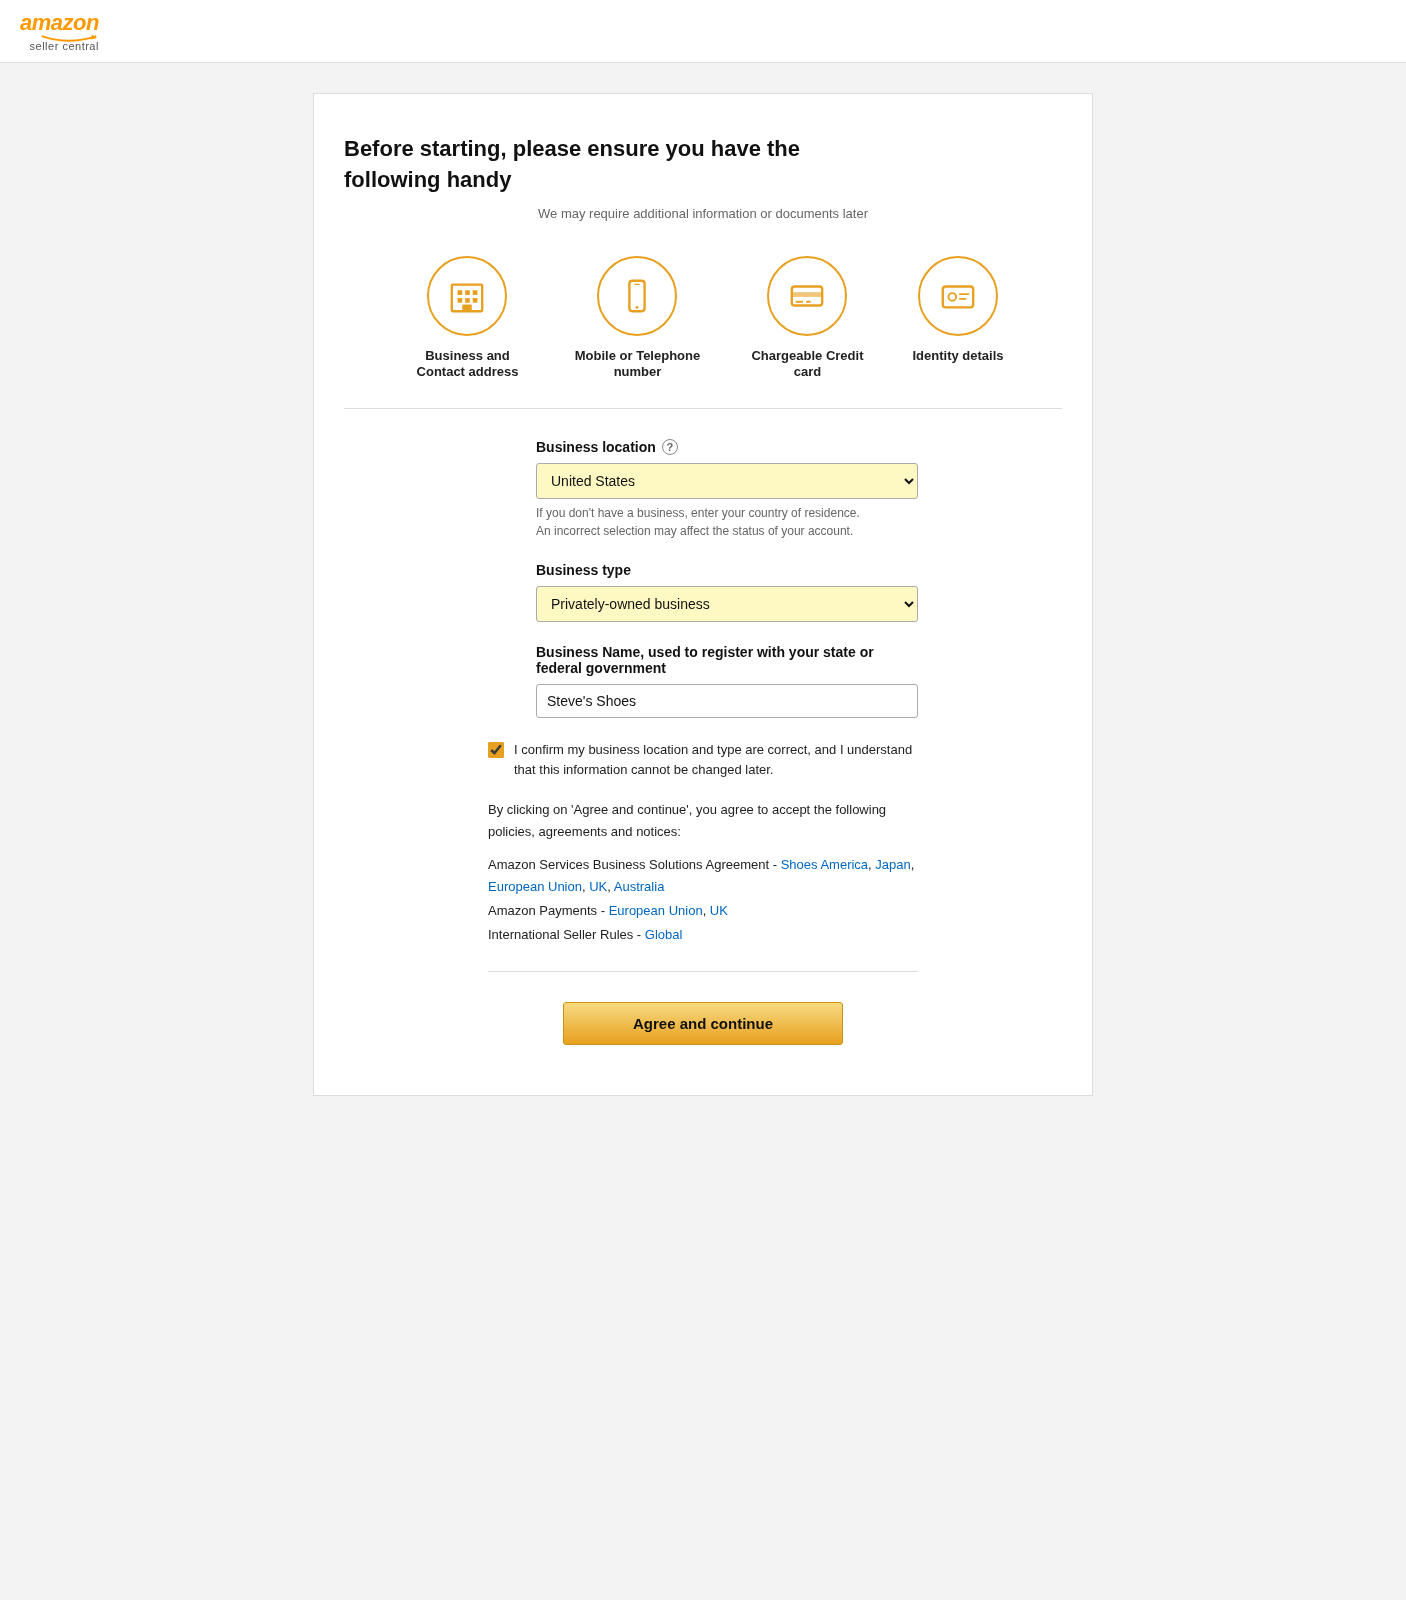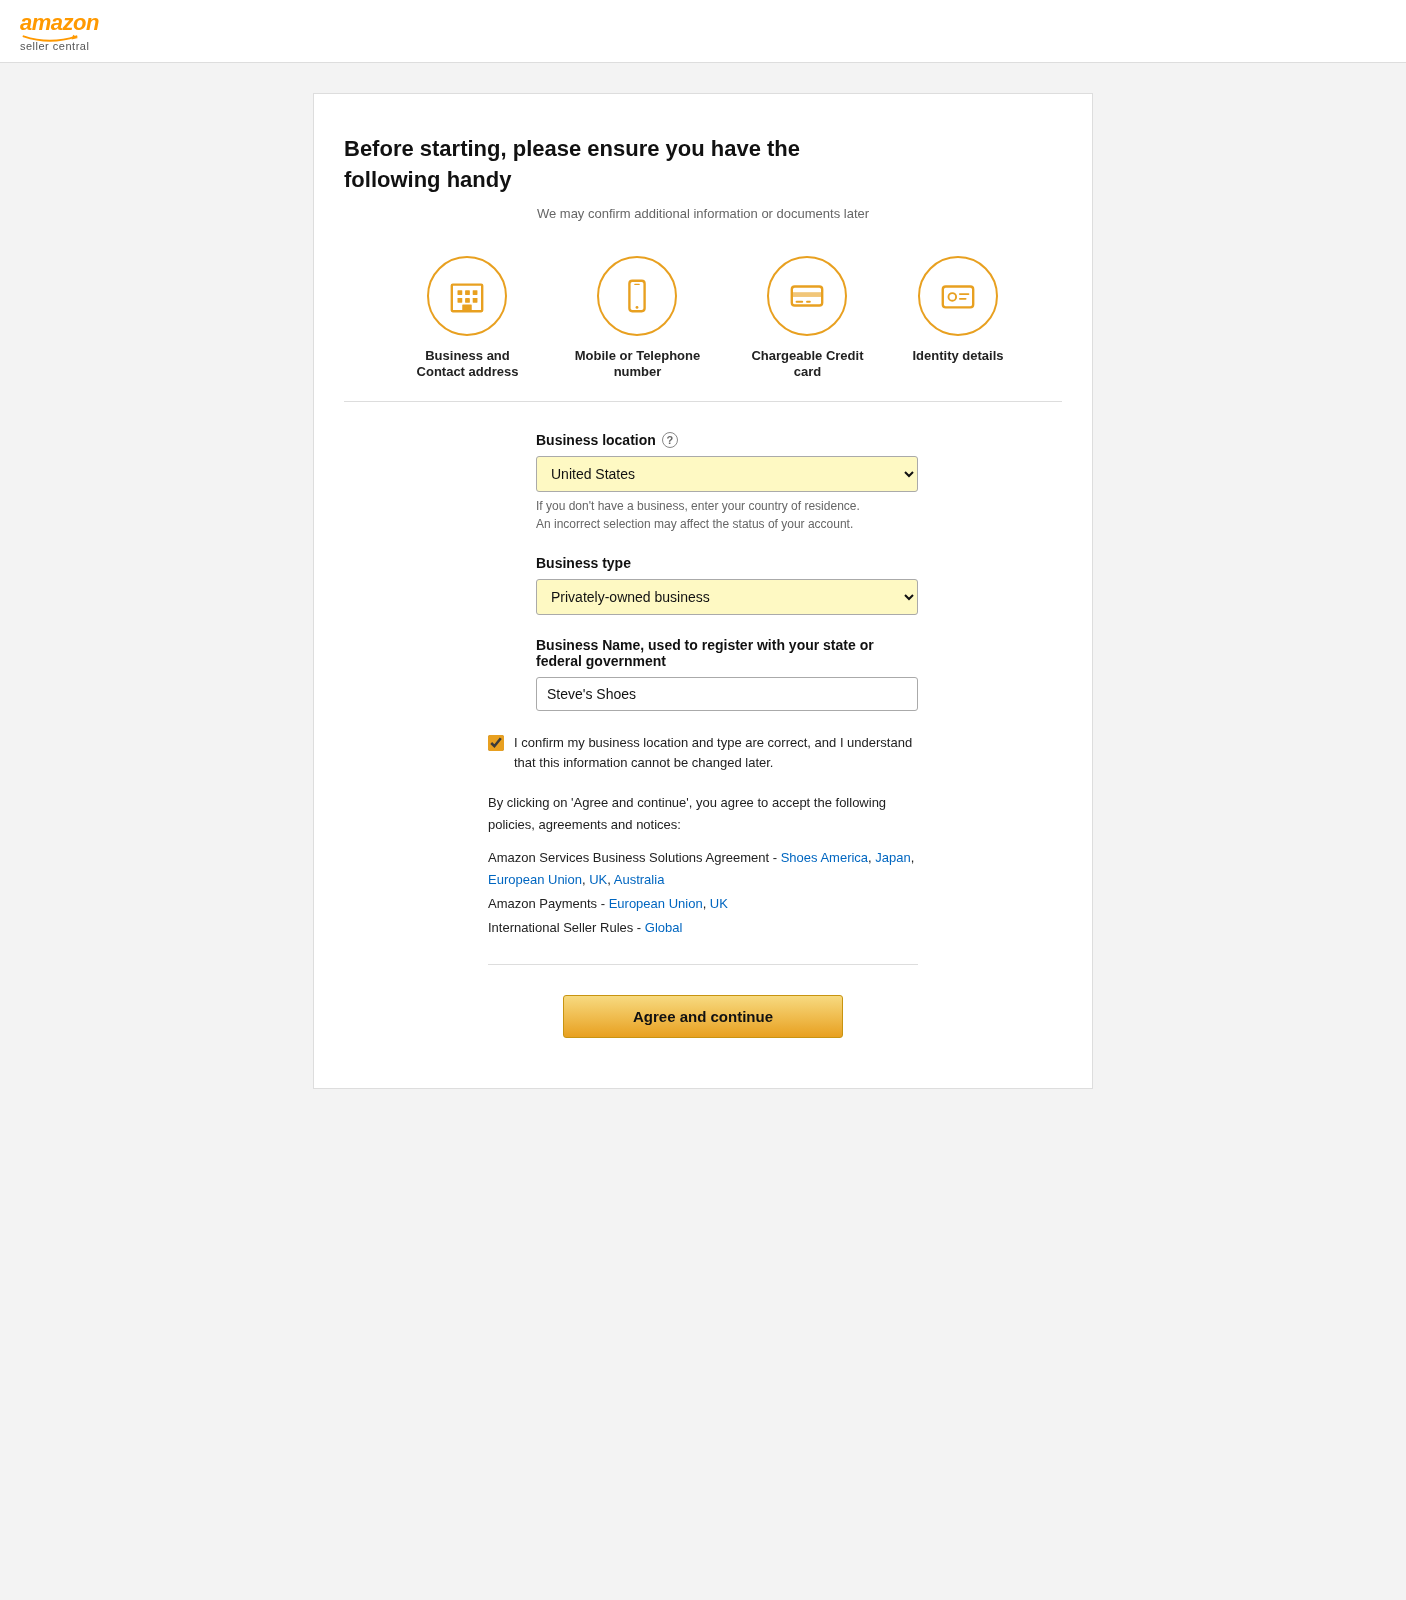--- a/index.html
+++ b/index.html
@@ -11,21 +11,21 @@
     .header {
       background: #fff;
       border-bottom: 1px solid #ddd;
       padding: 10px 20px;
       display: flex;
       align-items: center;
     }
     .logo {
       display: flex;
       flex-direction: column;
-      align-items: flex-start;
+      align-items: flex-end;
     }
     .logo-amazon {
       font-size: 22px;
       font-weight: bold;
       color: #000;
       font-family: "Amazon Ember", Arial, sans-serif;
       letter-spacing: -0.5px;
     }
     .logo-amazon span {
       color: #f90;
@@ -62,21 +62,21 @@
       text-align: center;
       font-size: 13px;
       color: #666;
       margin-bottom: 35px;
     }
 
     .icons-row {
       display: flex;
       justify-content: center;
       gap: 40px;
-      margin-bottom: 20px;
+      margin-bottom: 27px;
       flex-wrap: wrap;
     }
     .icon-item {
       display: flex;
       flex-direction: column;
       align-items: center;
       max-width: 130px;
       text-align: center;
     }
     .icon-circle {
@@ -234,21 +234,21 @@
       <path d="M2 3 Q35 14 68 3" stroke="#f90" stroke-width="2.5" fill="none" stroke-linecap="round"></path>
       <polygon points="64,1 70,5 62,7" fill="#f90"></polygon>
     </svg>
     <span class="logo-subtitle">seller central</span>
   </div>
 </div>
 
 <div class="main-container">
 
   <div class="page-title">Before starting, please ensure you have the<br>following handy</div>
-  <div class="page-subtitle">We may confirm additional information or documents later</div>
+  <div class="page-subtitle">We may require additional information or documents later</div>
 
   <div class="icons-row">
 
     <div class="icon-item">
       <div class="icon-circle">
         <svg viewBox="0 0 40 40">
           <rect x="4" y="8" width="32" height="28" rx="1" fill="none" stroke="#e8a020" stroke-width="2.5"></rect>
           <rect x="10" y="14" width="5" height="5" rx="0.5"></rect>
           <rect x="18" y="14" width="5" height="5" rx="0.5"></rect>
           <rect x="26" y="14" width="5" height="5" rx="0.5"></rect>

